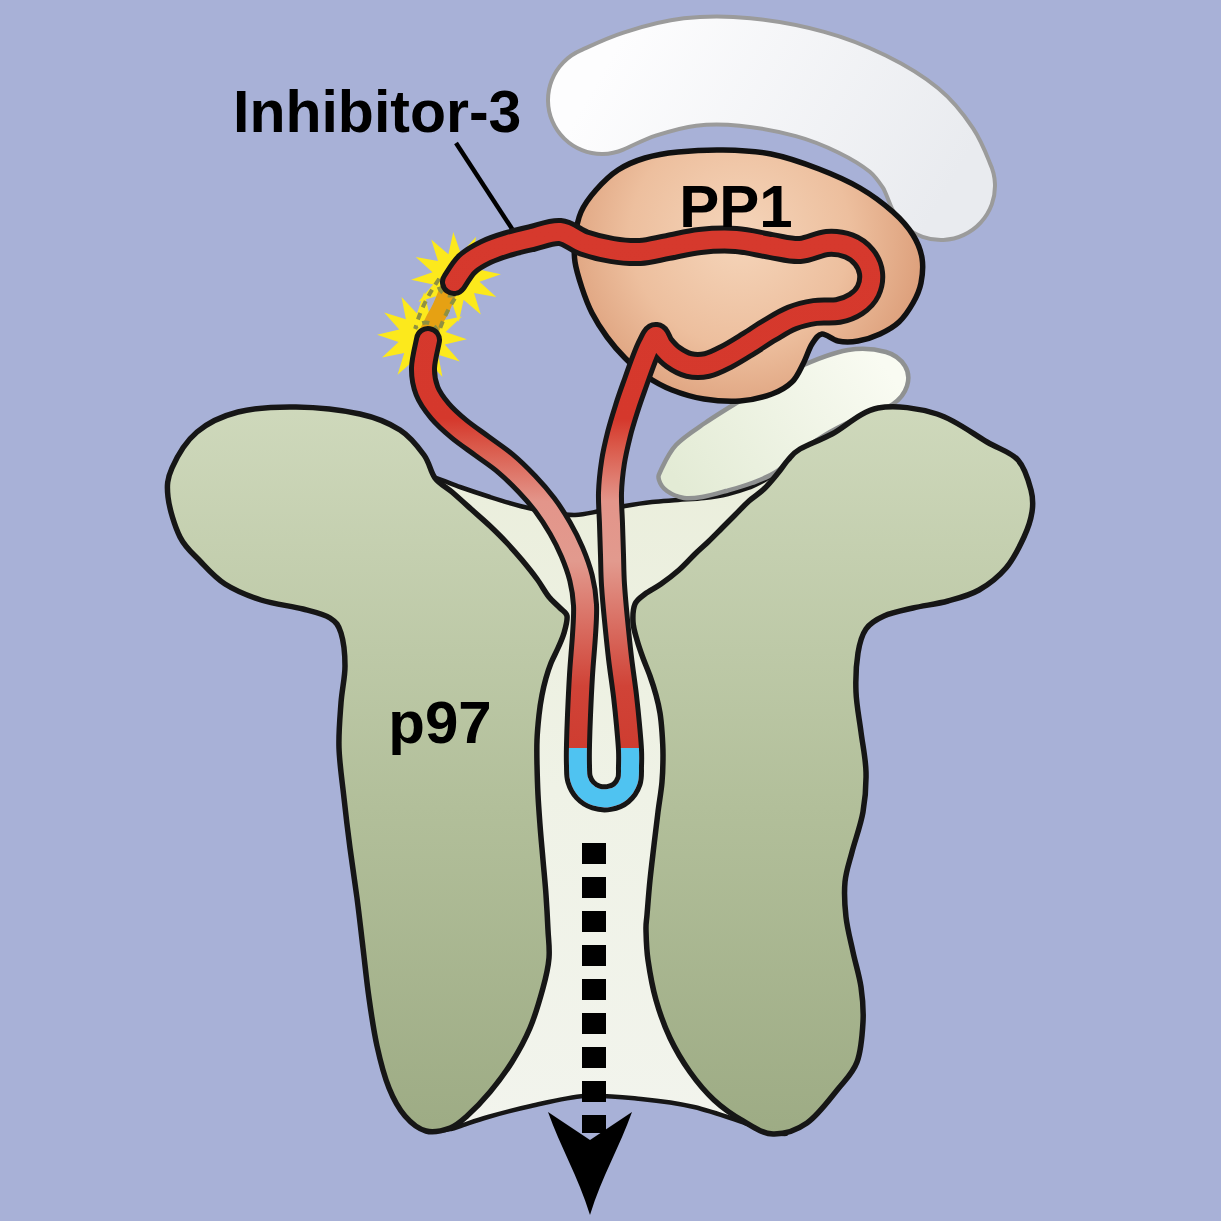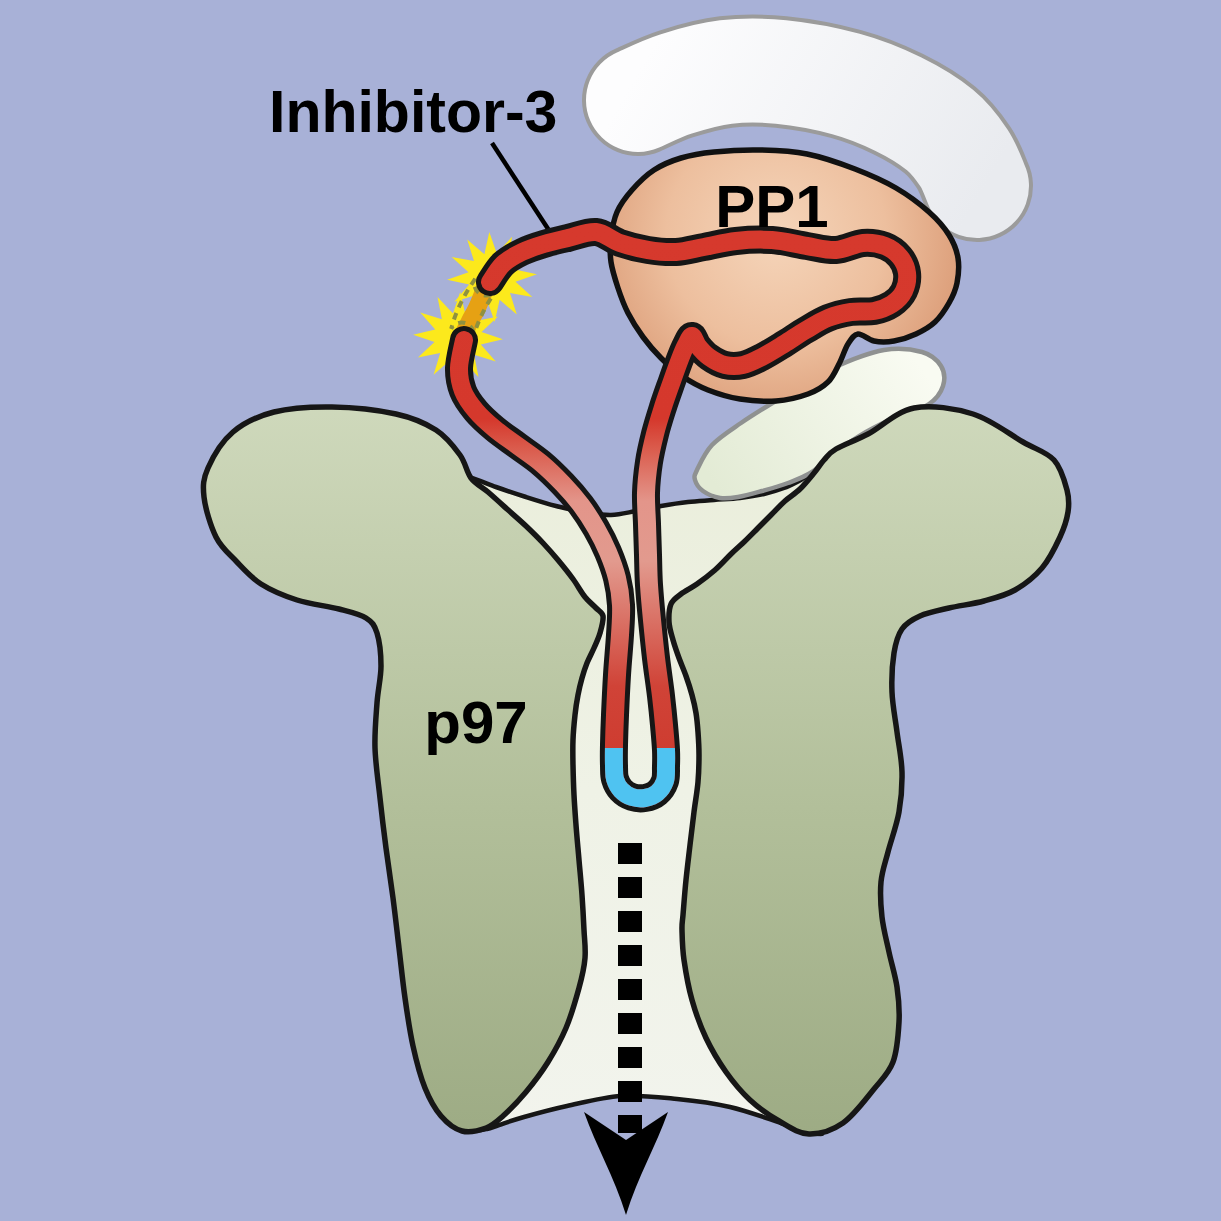--- a/index.html
+++ b/index.html
@@ -1,16 +1,16 @@
 <!DOCTYPE html>
 <html><head>
 <meta charset="utf-8">
 <style>
   html,body { margin:0; padding:0; background:#a8b1d7; }
-  .wrap { width:1086px; height:1221px; position:relative; overflow:hidden;padding-left:36px; }
+  .wrap { width:1086px; height:1221px; position:relative; overflow:hidden; }
   text { font-family:"Liberation Sans", sans-serif; font-weight:bold; fill:#000; }
 </style>
 </head>
 <body>
 <div class="wrap">
 <svg width="1221" height="1221" viewBox="0 0 1221 1221">
   <defs>
     <linearGradient id="gGreen" x1="0" y1="400" x2="0" y2="1140" gradientUnits="userSpaceOnUse">
       <stop offset="0" stop-color="#cfd9bc"></stop>
       <stop offset="0.55" stop-color="#b2bf9a"></stop>

